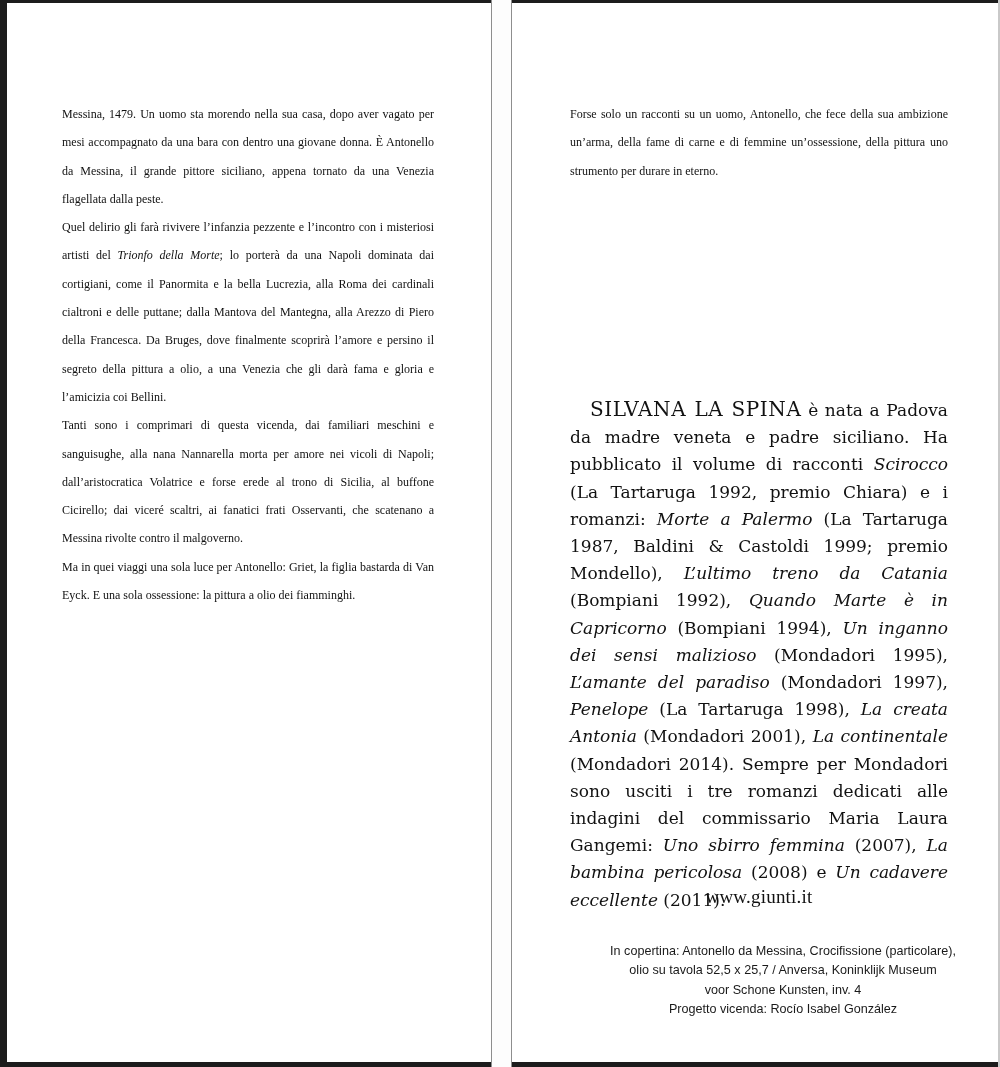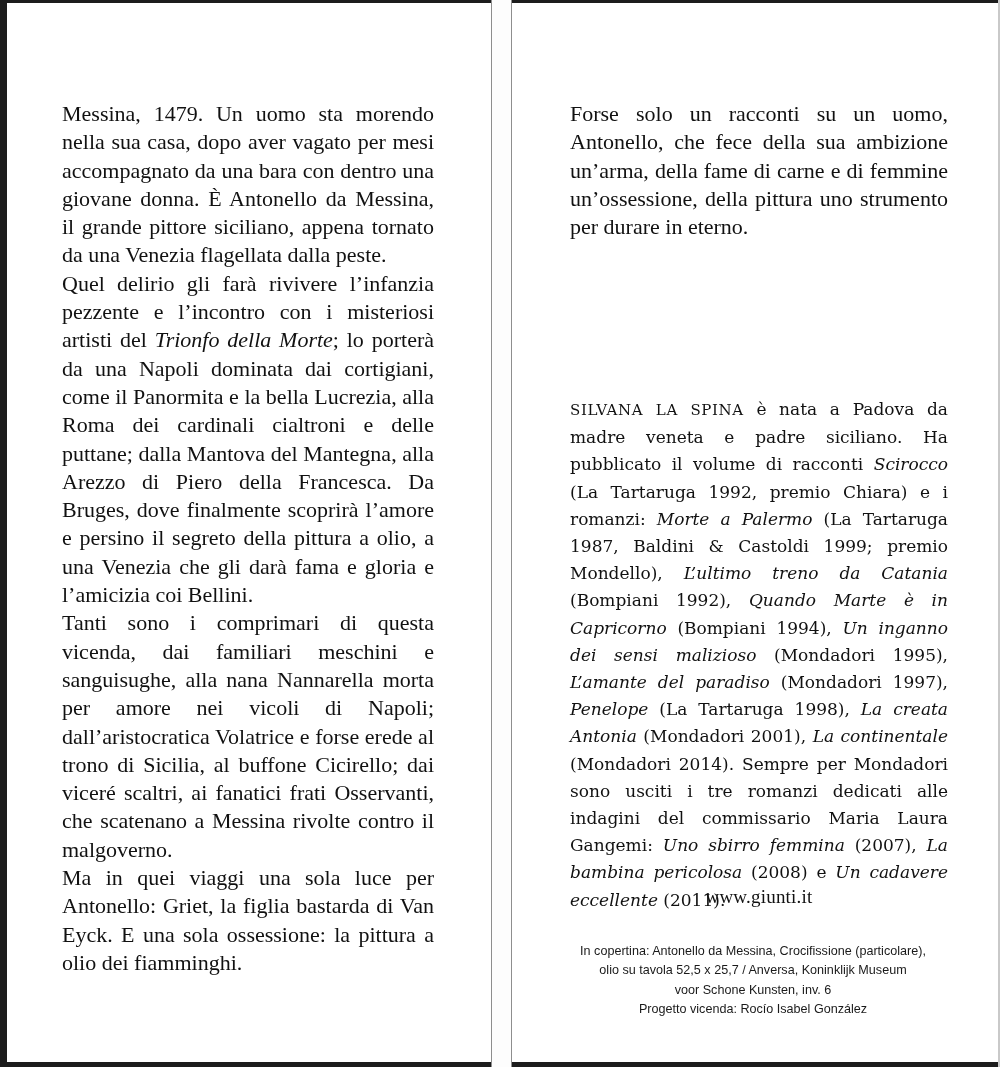--- a/index.html
+++ b/index.html
@@ -72,21 +72,21 @@
     top: 100px;
     width: 372px;
   }
   .column-right {
     left: 570px;
     top: 100px;
     width: 378px;
   }
 
   .blurb {
-    font-size: 22px;
+    font-size: 12px;
     line-height: 28.3px;
     text-align: justify;
     text-justify: inter-word;
     hyphens: manual;
     margin: 0;
   }
   .blurb p {
     margin: 0;
   }
   .blurb i, .bio i {
@@ -100,38 +100,39 @@
     width: 378px;
   }
   .bio {
     font-size: 17px;
     line-height: 27.2px;
     text-align: justify;
     margin: 0;
     font-family: "DejaVu Serif", "Liberation Serif", serif;
   }
   .bio .author-name {
-    font-size: 15px;
+    font-size: 20px;
     letter-spacing: 0.6px;
+    margin-left: 20px;
   }
 
   .website {
     position: absolute;
     left: 570px;
     top: 886px;
     width: 378px;
     text-align: center;
     font-size: 19px;
     font-weight: normal;
     letter-spacing: 0.2px;
   }
 
   .credits {
     position: absolute;
-    left: 554px;
+    left: 584px;
     top: 942px;
     width: 398px;
     text-align: center;
     font-family: "Liberation Sans", "DejaVu Sans", sans-serif;
     font-size: 12.6px;
     line-height: 19.4px;
     color: #1a1a1a;
   }
   .credits div { margin: 0; }
 </style>
@@ -168,17 +169,17 @@
     <p class="bio"><span class="author-name">SILVANA LA SPINA</span><span id="bio-segments"><span> è nata a Padova da madre veneta e padre siciliano. Ha pubblicato il volume di racconti </span><i>Scirocco</i><span> (La Tartaruga 1992, premio Chiara) e i romanzi: </span><i>Morte a Palermo</i><span> (La Tartaruga 1987, Baldini &amp; Castoldi 1999; premio Mondello), </span><i>L’ultimo treno da Catania</i><span> (Bompiani 1992), </span><i>Quando Marte è in Capricorno</i><span> (Bompiani 1994), </span><i>Un inganno dei sensi malizioso</i><span> (Mondadori 1995), </span><i>L’amante del paradiso</i><span> (Mondadori 1997), </span><i>Penelope</i><span> (La Tartaruga 1998), </span><i>La creata Antonia</i><span> (Mondadori 2001), </span><i>La continentale</i><span> (Mondadori 2014). Sempre per Mondadori sono usciti i tre romanzi dedicati alle indagini del commissario Maria Laura Gangemi: </span><i>Uno sbirro femmina</i><span> (2007), </span><i>La bambina pericolosa</i><span> (2008) e </span><i>Un cadavere eccellente</i><span> (2011).</span></span></p>
   </div>
 
   <div class="website">
     <span>www.giunti.it</span>
   </div>
 
   <div class="credits">
     <div>In copertina: Antonello da Messina, Crocifissione (particolare),</div>
     <div>olio su tavola 52,5 x 25,7 / Anversa, Koninklijk Museum</div>
-    <div>voor Schone Kunsten, inv. 6</div>
+    <div>voor Schone Kunsten, inv. 4</div>
     <div>Progetto vicenda: Rocío Isabel González</div>
   </div>
 
 </div>
 
 </body></html>

